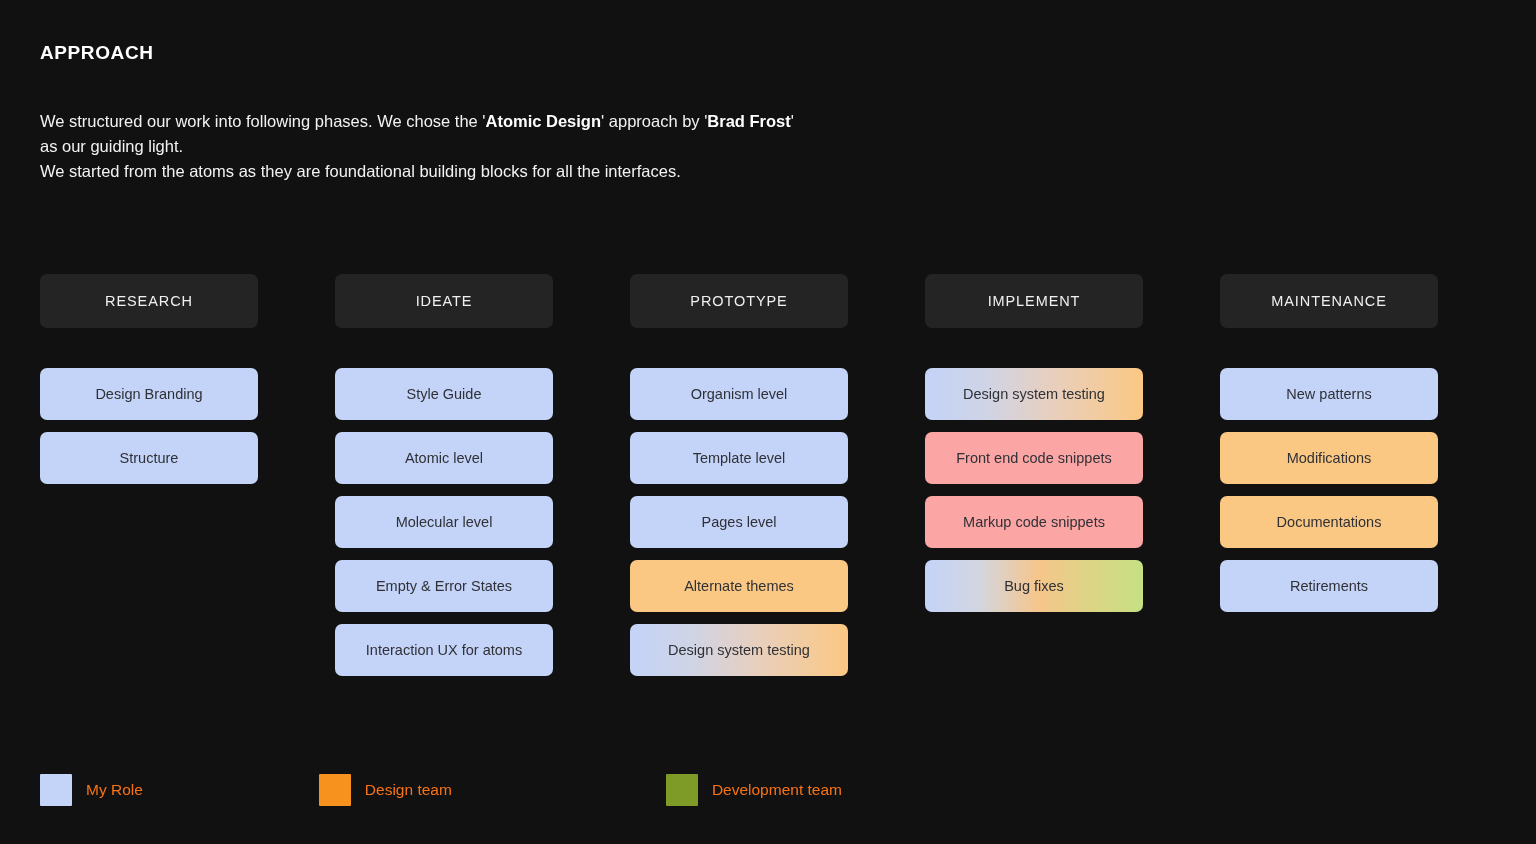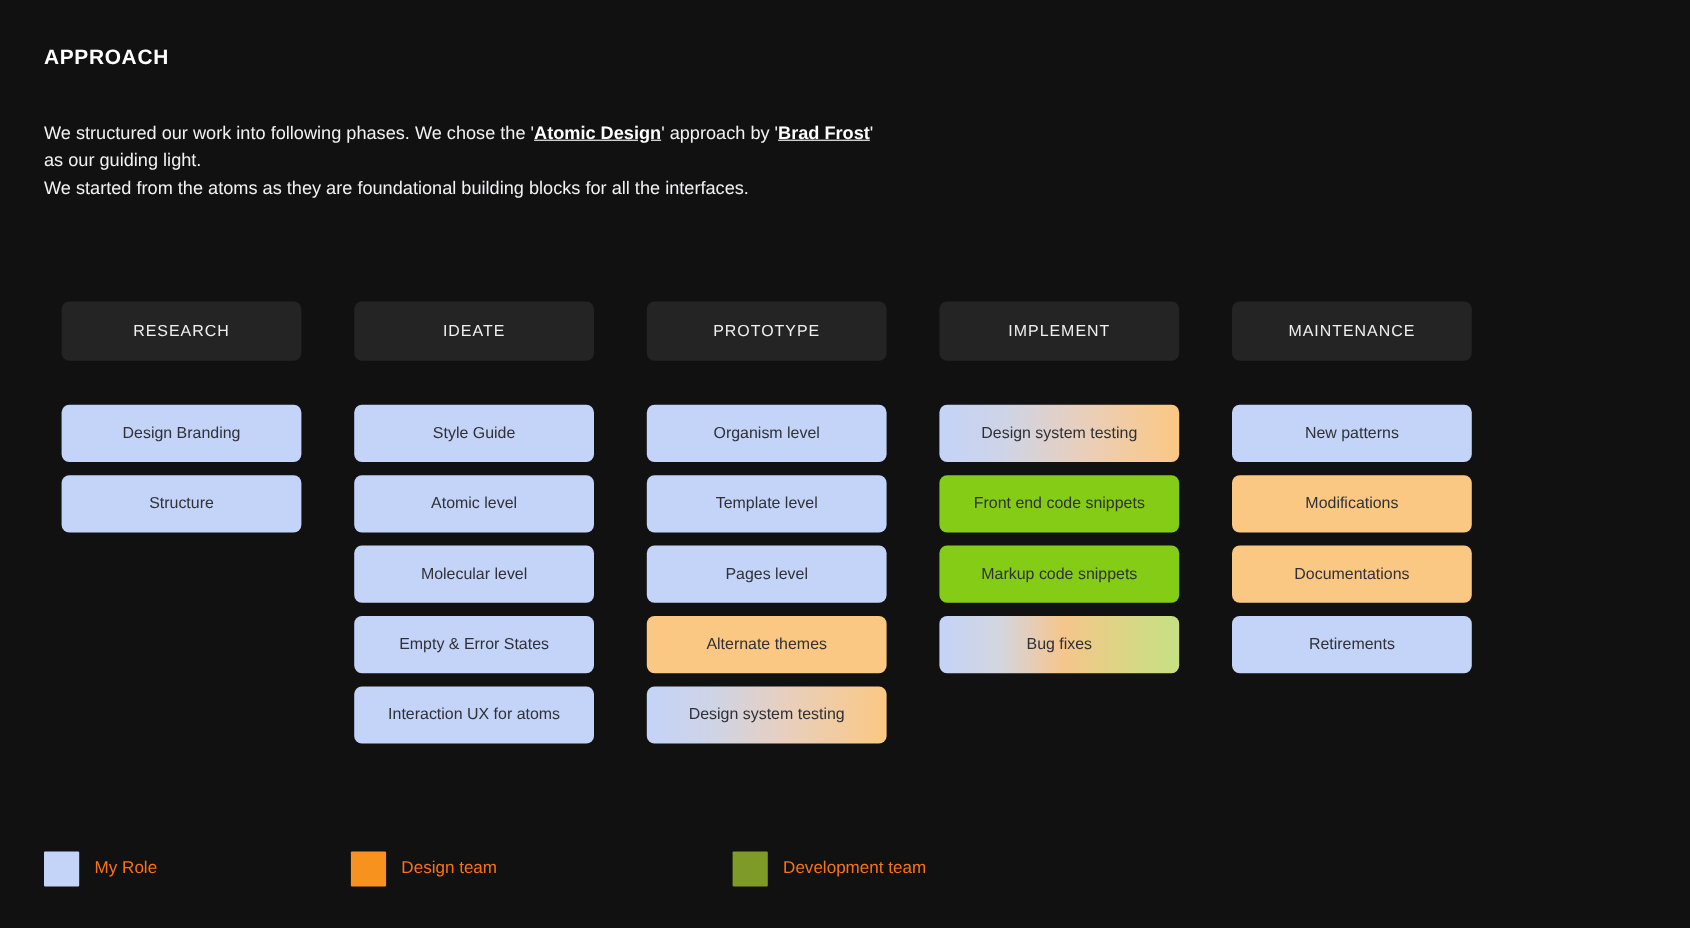--- a/index.html
+++ b/index.html
@@ -38,30 +38,30 @@
 
   .intro-body {
     margin-top: 44px;
     font-size: 16.5px;
     line-height: 25px;
     color: #f2f2f3;
     font-weight: 400;
     white-space: nowrap;
   }
 
-  .intro-body b { font-weight: bold; color: #ffffff; text-decoration: underline; }
+  .intro-body b { font-weight: bold; color: #ffffff; }
 
   
   .board {
     position: absolute;
-    left: 56px;
+    left: 40px;
     top: 274px;
     width: 1410px;
     display: flex;
-    gap: 48px;
+    gap: 77px;
     align-items: flex-start;
   }
 
   .column {
     width: 218px;
     flex: 0 0 218px;
     display: flex;
     flex-direction: column;
   }
 
@@ -90,21 +90,21 @@
     font-size: 14.5px;
     color: #2f3136;
     font-weight: 400;
     text-align: center;
     padding: 0 8px;
   }
 
   
   .card.blue   { background: #c4d3f8; }
   .card.orange { background: #fbc883; }
-  .card.green  { background: #84cc16; }
+  .card.green  { background: #fca5a5; }
   .card.blue-orange {
     background: linear-gradient(90deg, #c4d3f8 0%, #cfd4e6 28%, #e8cfbe 58%, #fbc883 100%);
   }
   .card.blue-orange-green {
     background: linear-gradient(90deg, #c4d3f8 0%, #d3d6e0 25%, #f6c58b 52%, #dcd585 76%, #c6e083 100%);
   }
 
   
   .legend {
     position: absolute;

